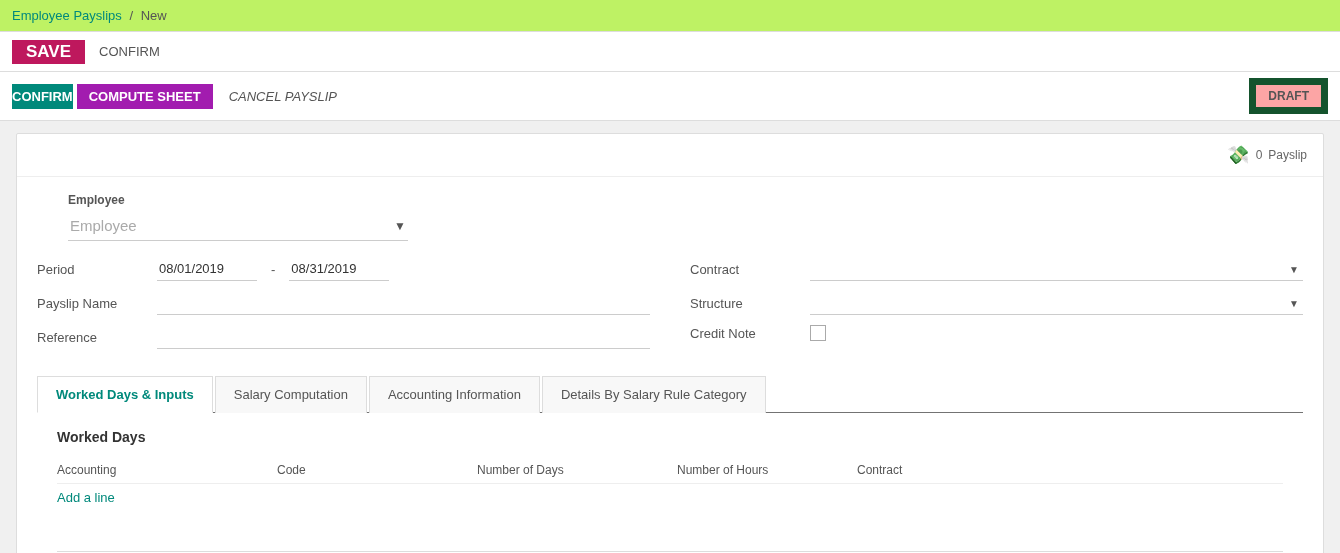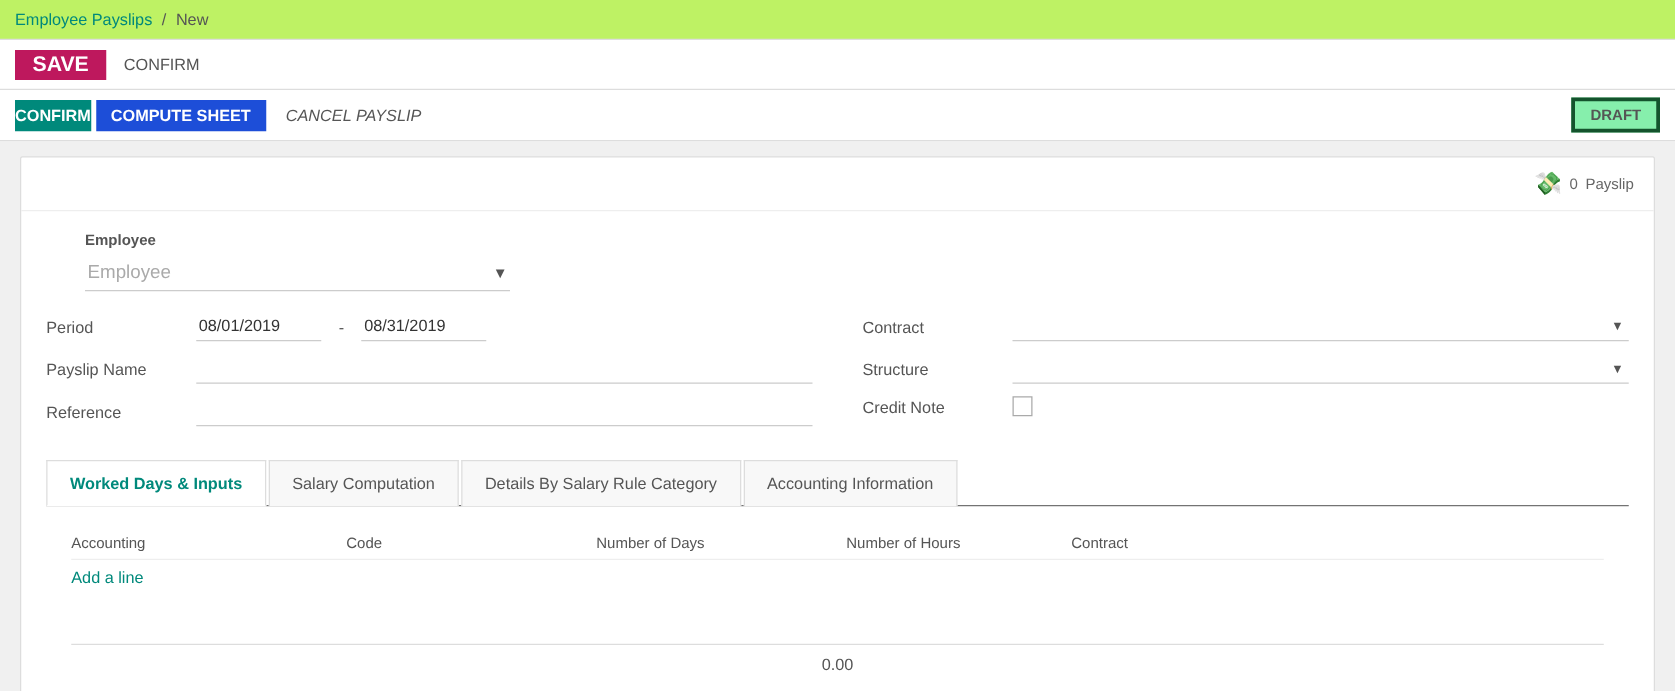--- a/index.html
+++ b/index.html
@@ -8,23 +8,23 @@
     .top-bar { background: #bef264; padding: 8px 12px; border-bottom: 1px solid #ddd; display: flex; align-items: center; gap: 8px; }
     .breadcrumb { font-size: 13px; color: #555; }
     .breadcrumb span { color: #00897b; }
 
     .action-bar { background: #fff; padding: 6px 12px; border-bottom: 1px solid #ddd; display: flex; align-items: center; gap: 0; }
     .btn-save { background: #be185d; color: #fff; border: none; padding: 2px 14px; cursor: pointer; font-size: 17px; font-weight: bold; }
     .btn-discard { background: none; border: none; color: #555; padding: 6px 14px; cursor: pointer; font-size: 13px; }
 
     .secondary-bar { background: #fff; padding: 6px 12px; border-bottom: 1px solid #ddd; display: flex; align-items: center; gap: 0; }
     .btn-confirm { background: #00897b; color: #fff; border: none; padding: 5px 0; cursor: pointer; font-size: 13px; font-weight: bold; margin-right: 4px; }
-    .btn-compute { background: #1d4ed8; color: #fff; border: none; padding: 5px 12px; cursor: pointer; font-size: 13px; font-weight: bold; margin-right: 4px; }
+    .btn-compute { background: #a21caf; color: #fff; border: none; padding: 5px 12px; cursor: pointer; font-size: 13px; font-weight: bold; margin-right: 4px; }
     .btn-cancel-payslip { background: none; border: none; color: #555; padding: 5px 12px; cursor: pointer; font-size: 13px; font-style: italic; }
-    .draft-badge { margin-left: auto; background: #86efac; color: #555; padding: 4px 12px; font-size: 12px; font-weight: bold; border: 3px solid #14532d; }
+    .draft-badge { margin-left: auto; background: #fca5a5; color: #555; padding: 4px 12px; font-size: 12px; font-weight: bold; border: 7px solid #14532d; }
 
     .content-area { padding: 12px 16px; background: #f0f0f0; }
     .form-card { background: #fff; border: 1px solid #ddd; border-radius: 2px; padding: 0; }
 
     .payslip-count-area { display: flex; justify-content: flex-end; padding: 10px 16px; border-bottom: 1px solid #eee; }
     .payslip-count { display: flex; align-items: center; gap: 6px; color: #666; font-size: 12px; }
     .payslip-icon { font-size: 18px; color: #aaa; }
 
     .form-body { padding: 16px 20px; }
 
@@ -157,28 +157,29 @@
       </div>
 
       <div class="tabs">
         <div class="tab active">
           <span>Worked Days &amp; Inputs</span>
         </div>
         <div class="tab">
           <span>Salary Computation</span>
         </div>
         <div class="tab">
-          <span>Details By Salary Rule Category</span>
+          <span>Accounting Information</span>
         </div>
         <div class="tab">
-          <span>Accounting Information</span>
+          <span>Details By Salary Rule Category</span>
         </div>
       </div>
 
       <div class="tab-content">
+        <div class="section-title">Worked Days</div>
 
         <div class="table-header">
           <div class="table-header-cell">Accounting</div>
           <div class="table-header-cell">Code</div>
           <div class="table-header-cell">Number of Days</div>
           <div class="table-header-cell">Number of Hours</div>
           <div class="table-header-cell">Contract</div>
         </div>
 
         <div class="add-line">Add a line</div>

